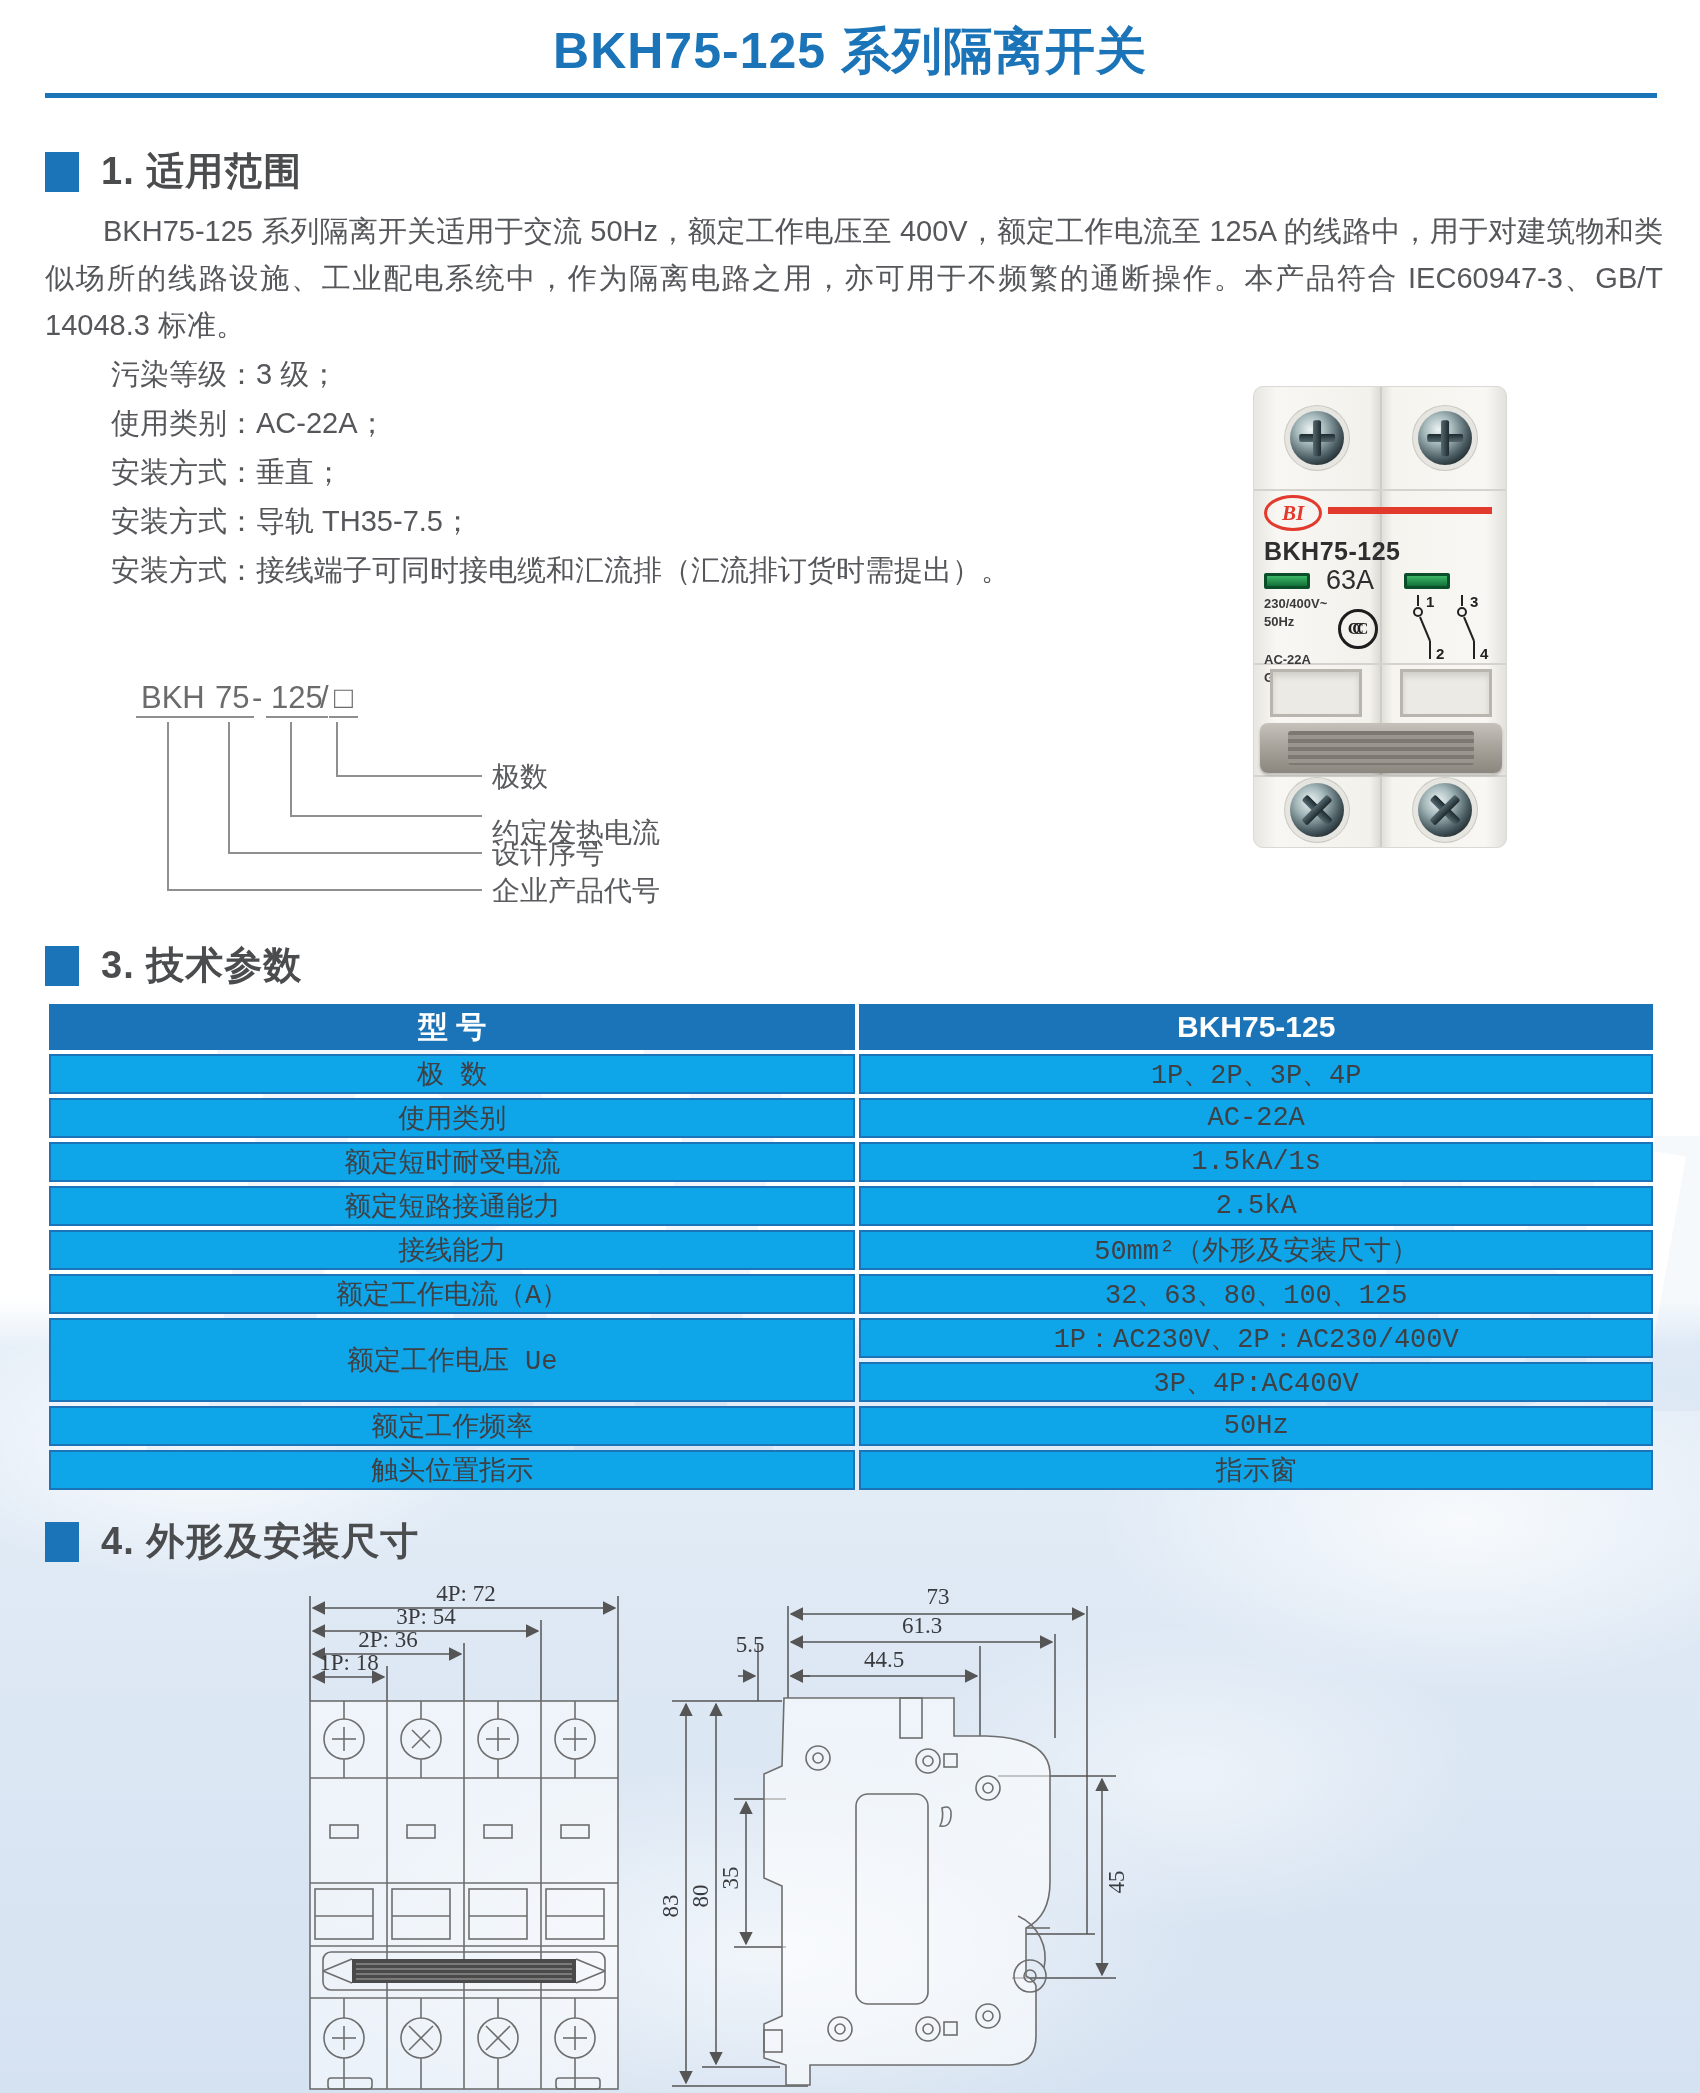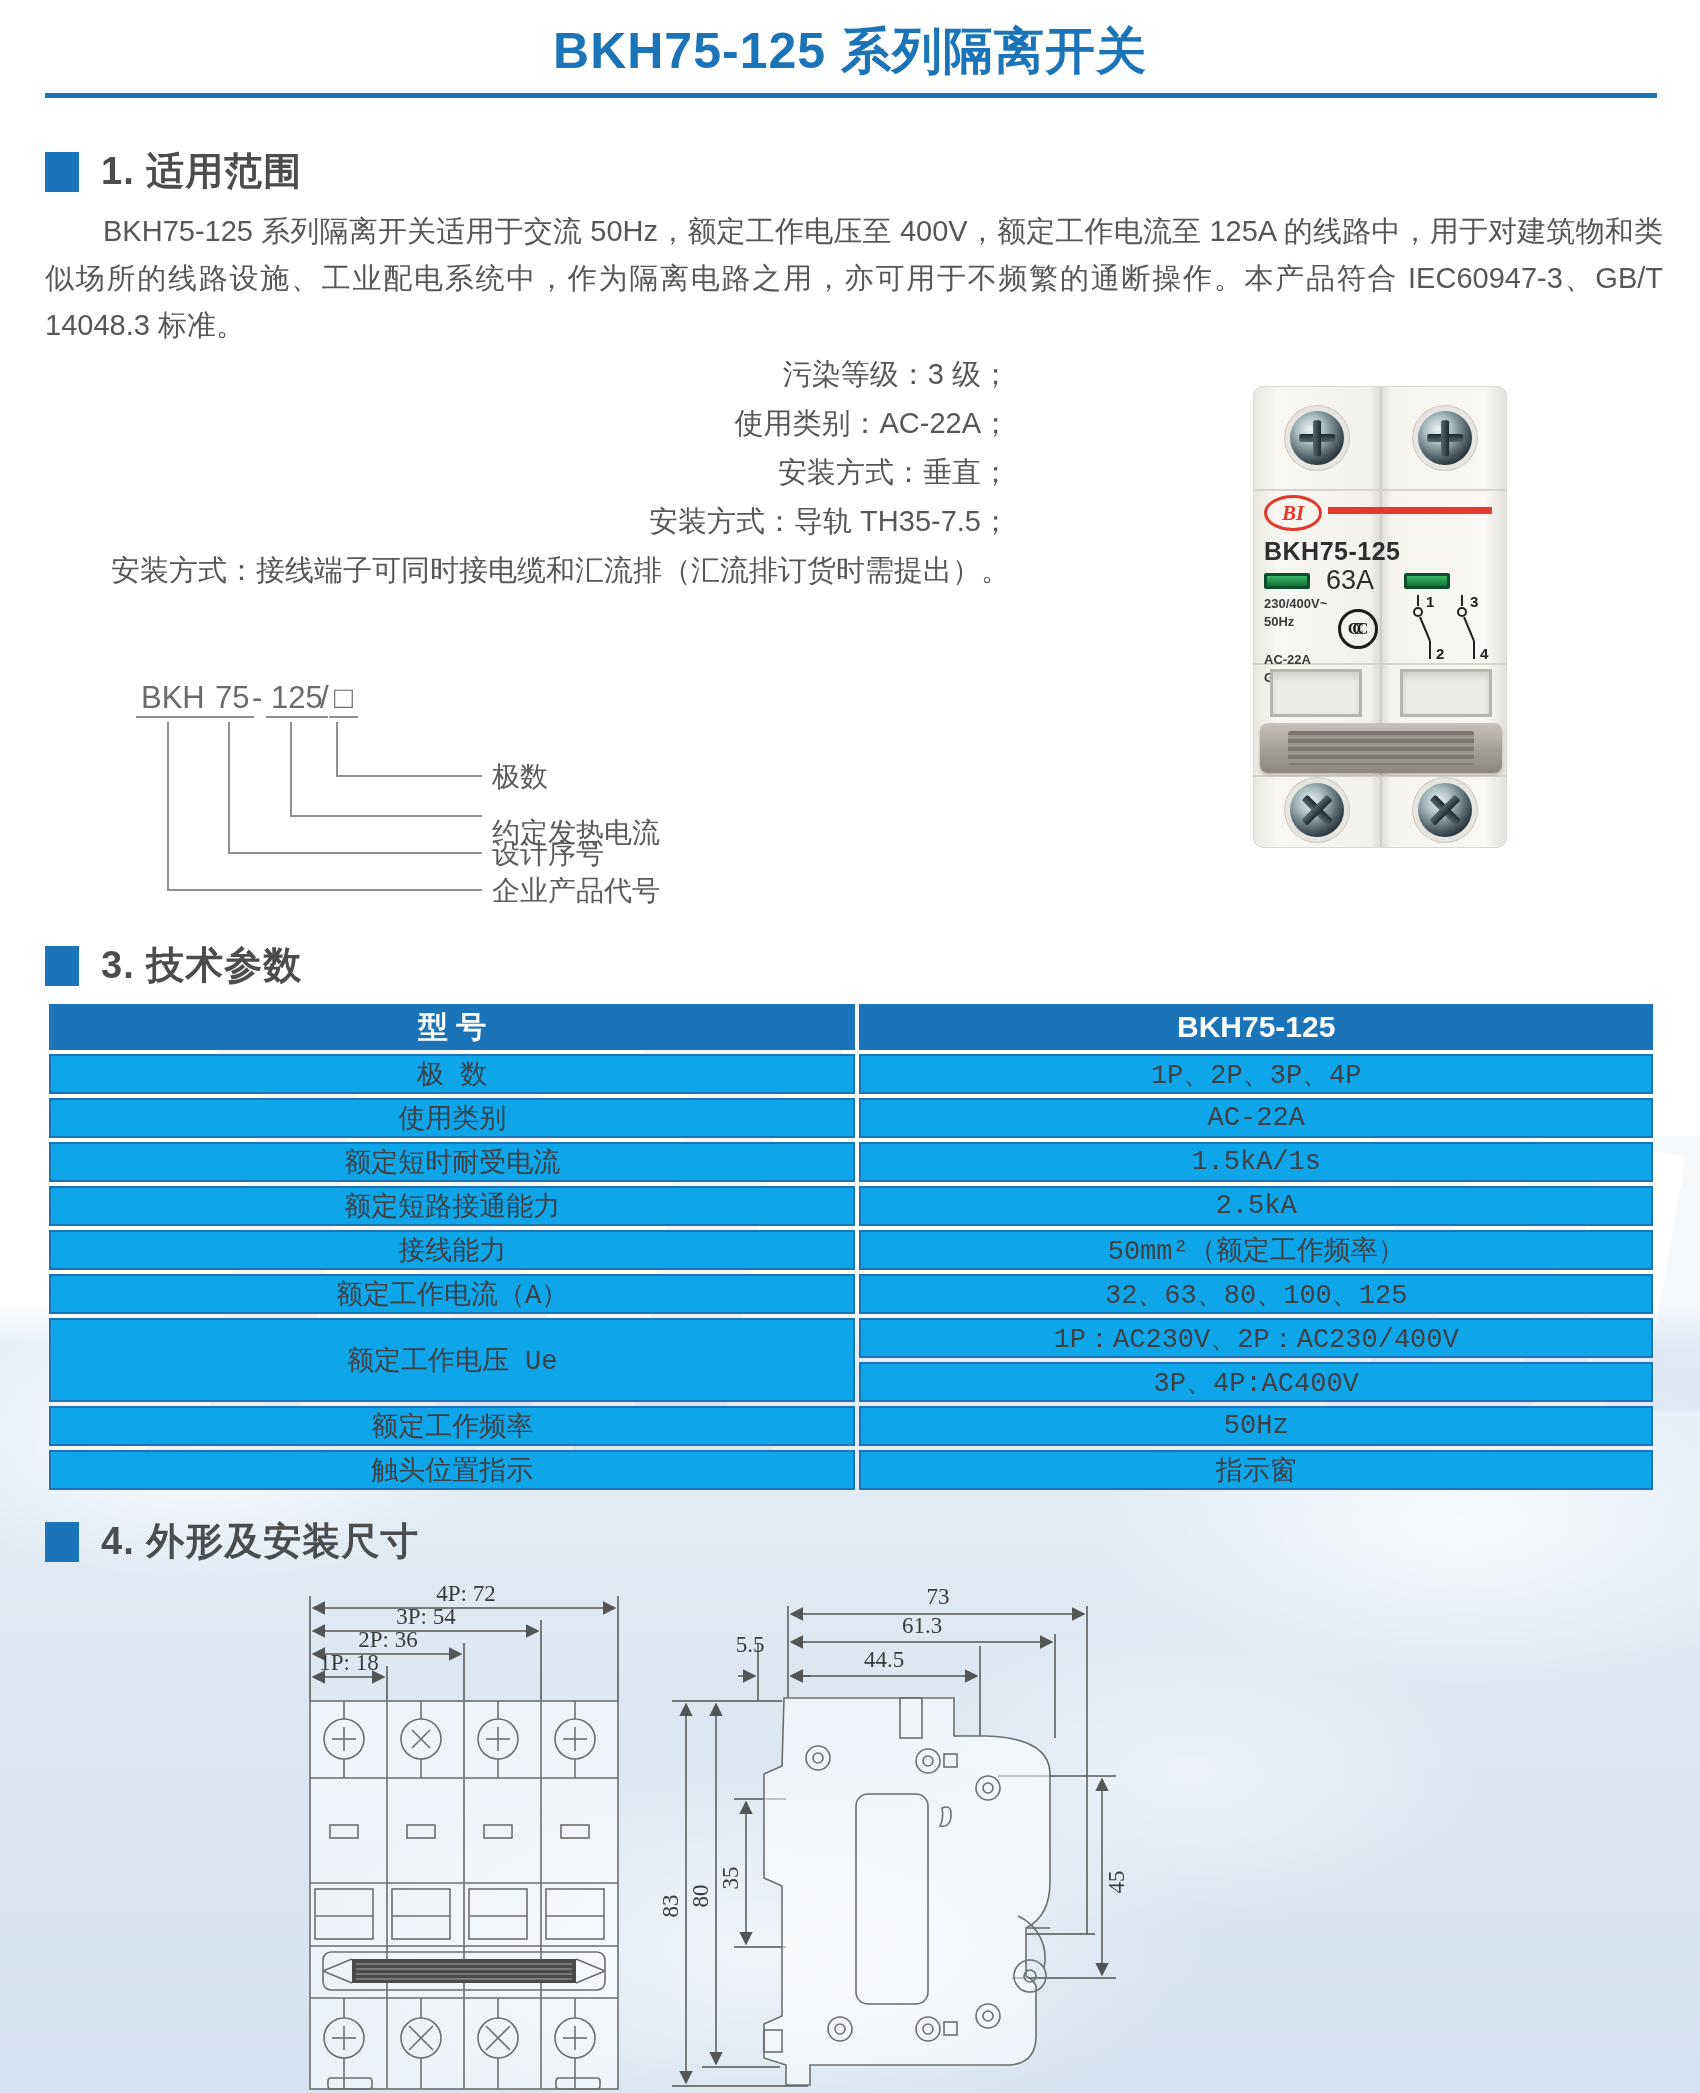--- a/index.html
+++ b/index.html
@@ -27,21 +27,21 @@
 
   
   .sec{position:absolute;left:45px;display:flex;align-items:center;gap:22px;z-index:2;}
   .sec .sq{width:34px;height:40px;background:#1b74b8;flex:0 0 auto;}
   .sec .txt{font-size:38px;font-weight:700;color:#4b4c4e;letter-spacing:1px;}
   .sec1{top:146px;justify-content:flex-end;} .sec2{top:602px;} .sec3{top:940px;} .sec4{top:1516px;}
 
   
   .para{position:absolute;left:45px;top:208px;width:1618px;z-index:1;
     font-size:29px;line-height:47px;color:#56575b;text-indent:2em;text-align:justify;}
-  .bullets{position:absolute;left:45px;top:350px;margin:0;padding:0;list-style:none;z-index:1;text-align:right;}
+  .bullets{position:absolute;left:45px;top:350px;margin:0;padding:0;list-style:none;z-index:1;}
   .bullets li{padding-left:66px;font-size:29px;line-height:49px;color:#56575b;}
 
   
   .model{position:absolute;left:130px;top:666px;width:640px;height:252px;z-index:1;}
   .model .mp{position:absolute;top:14px;font-size:31px;color:#6b6b6d;}
   .model .u{border-bottom:2px solid #8f8f8f;padding:0 5px;}
   .mp-code{left:6px;} .mp-series{left:80px;} .mp-sep1{left:122px;}
   .mp-current{left:136px;} .mp-sep2{left:190px;} .mp-pole{left:199px;}
   .model svg{position:absolute;left:0;top:56px;}
   .m-label{position:absolute;left:362px;font-size:28px;color:#5a5b5e;white-space:nowrap;}
@@ -230,21 +230,21 @@
       <tr>
         <td>额定短时耐受电流</td>
         <td>1.5kA/1s</td>
       </tr>
       <tr>
         <td>额定短路接通能力</td>
         <td>2.5kA</td>
       </tr>
       <tr>
         <td>接线能力</td>
-        <td>50mm²（额定工作频率）</td>
+        <td>50mm²（外形及安装尺寸）</td>
       </tr>
       <tr>
         <td>额定工作电流（A）</td>
         <td>32、63、80、100、125</td>
       </tr>
       <tr>
         <td rowspan="2">额定工作电压 Ue</td>
         <td>1P：AC230V、2P：AC230/400V</td>
       </tr>
       <tr>

